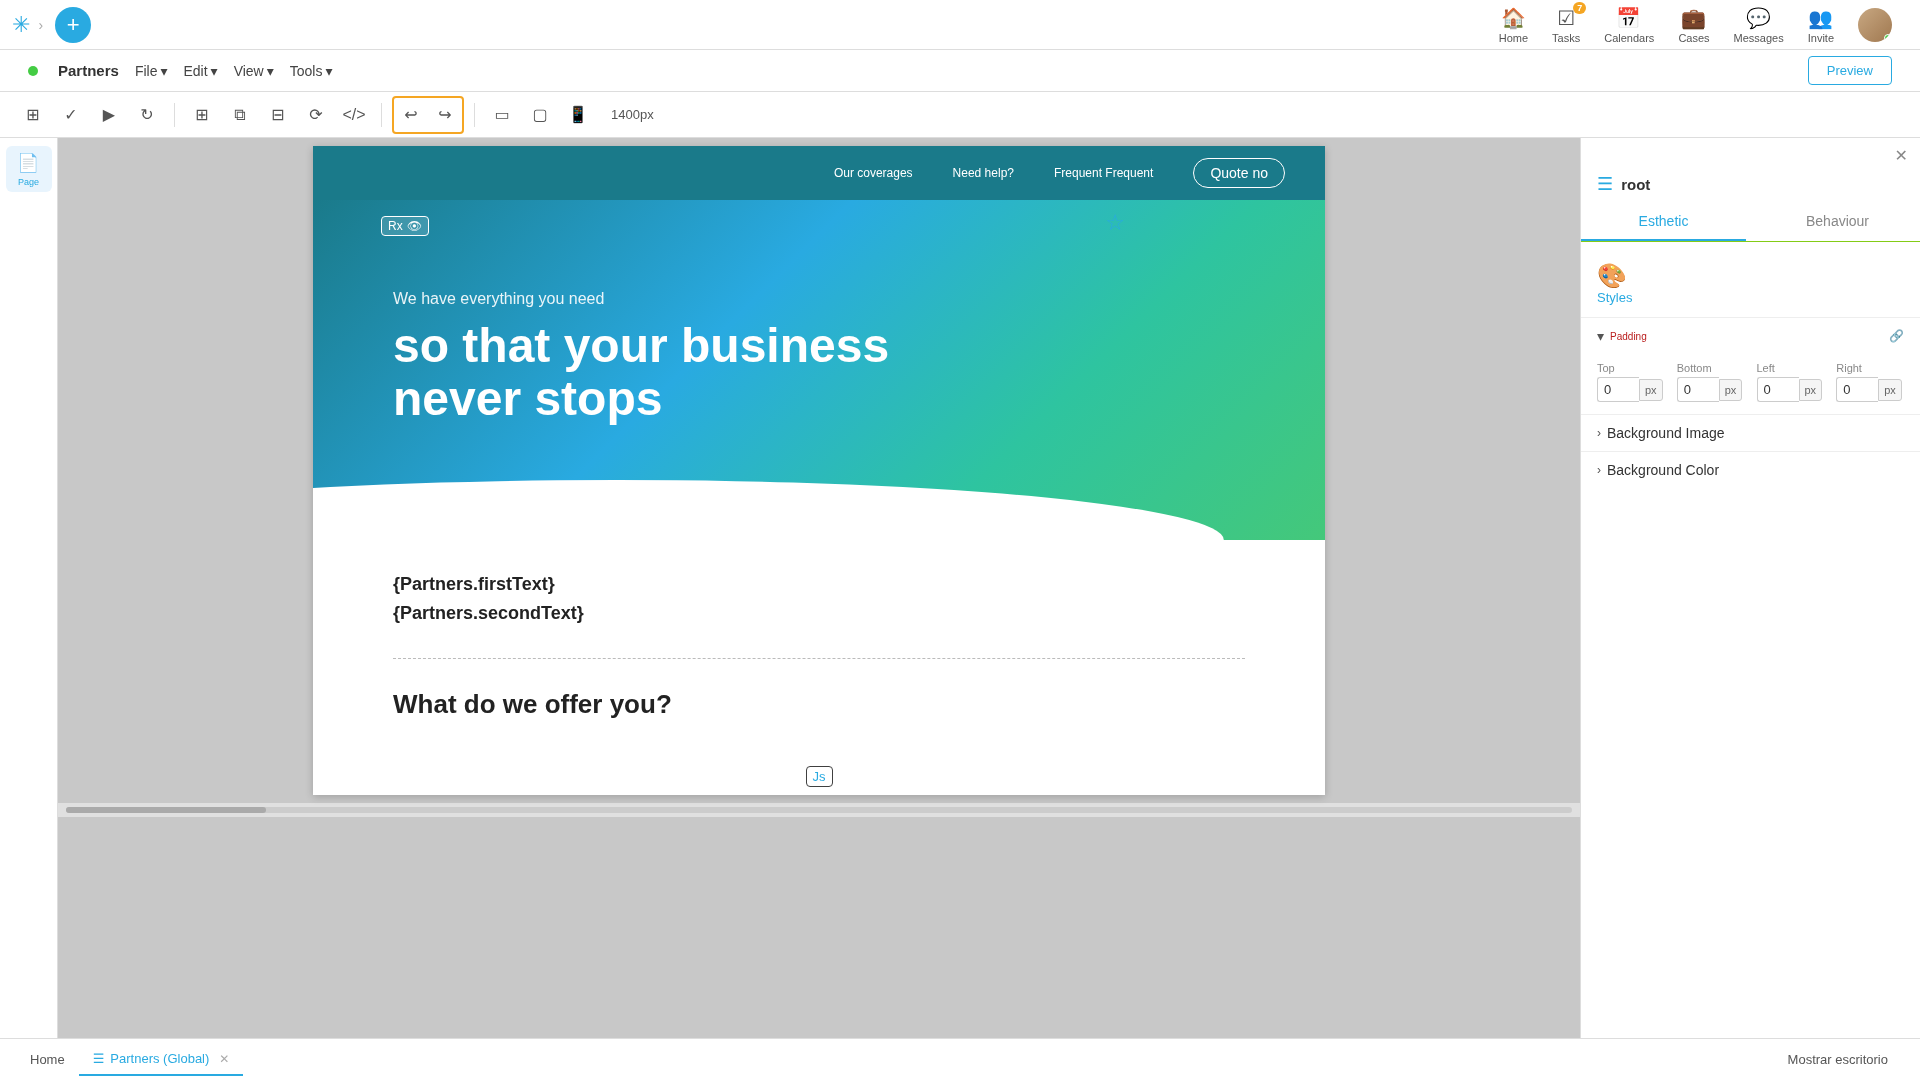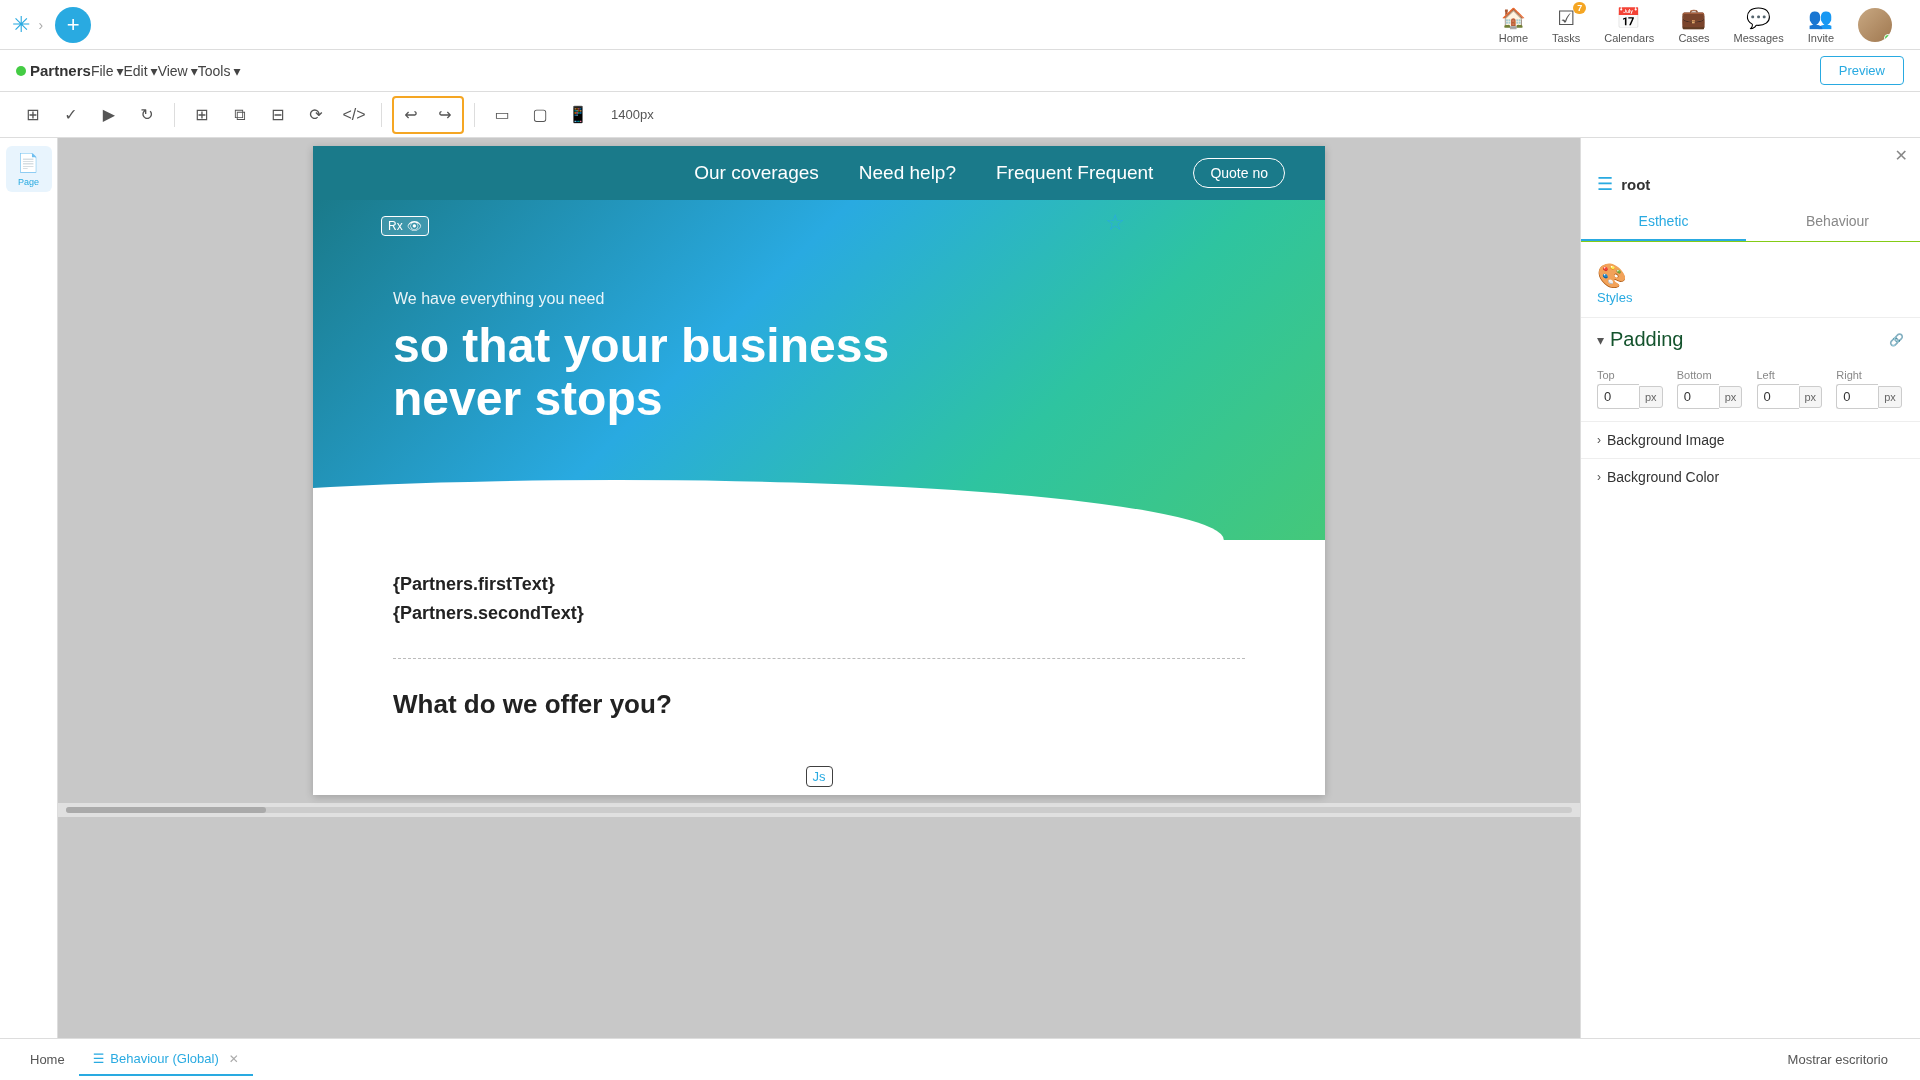--- a/index.html
+++ b/index.html
@@ -29,21 +29,21 @@
       border-radius: 8px; padding: 1px 4px; font-weight: bold;
     }
     .nav-avatar { width: 34px; height: 34px; border-radius: 50%; background: #c8a882; overflow: hidden; cursor: pointer; }
     .nav-avatar-inner { width: 100%; height: 100%; background: linear-gradient(135deg, #c8a882, #a07850); }
     .online-dot { width: 8px; height: 8px; background: #44cc44; border-radius: 50%; position: absolute; bottom: 0; right: 0; border: 1px solid #fff; }
 
     
     .second-bar {
       display: flex; align-items: center; height: 42px;
       background: #fff; border-bottom: 1px solid #ddd;
-      padding: 0 16px; gap: 0;
+      padding: 0 28px; gap: 16px;
     }
     .partner-dot { width: 10px; height: 10px; border-radius: 50%; background: #44cc44; margin-right: 4px; }
     .partner-name { font-size: 15px; font-weight: 600; color: #333; }
     .menu-item { font-size: 14px; color: #444; cursor: pointer; display: flex; align-items: center; gap: 3px; }
     .second-bar-spacer { flex: 1; }
     .preview-btn {
       border: 1.5px solid #29aae1; color: #29aae1; background: #fff;
       padding: 6px 18px; border-radius: 4px; font-size: 13px; cursor: pointer; font-weight: 500;
     }
 
@@ -88,21 +88,21 @@
     .canvas-page {
       background: #fff; width: 1012px; margin: 0 auto; min-height: 560px;
       box-shadow: 0 2px 8px rgba(0,0,0,0.2); position: relative;
     }
 
     
     .page-nav {
       background: #1a7a8a; display: flex; align-items: center;
       padding: 12px 40px; gap: 40px; justify-content: flex-end;
     }
-    .page-nav-item { color: #fff; font-size: 19px; cursor: pointer; }
+    .page-nav-item { color: #fff; font-size: 12px; cursor: pointer; }
     .page-nav-quote {
       color: #fff; border: 1.5px solid #fff; border-radius: 20px;
       padding: 6px 16px; font-size: 14px; cursor: pointer;
     }
 
     .hero-section {
       background: linear-gradient(135deg, #1a7a8a 0%, #29aae1 40%, #2ec4a0 70%, #44c87a 100%);
       padding: 60px 80px 80px; position: relative; min-height: 340px;
     }
     .hero-rx-badge {
@@ -163,21 +163,21 @@
     .rp-styles-icon-row { display: flex; flex-direction: column; align-items: flex-start; padding: 4px 16px 12px; }
     .rp-styles-icon { font-size: 24px; color: #29aae1; }
     .rp-styles-label { font-size: 13px; color: #29aae1; font-weight: 500; }
 
     .rp-collapsible {
       display: flex; align-items: center; gap: 6px;
       padding: 10px 16px; cursor: pointer;
       border-top: 1px solid #eee;
     }
     .rp-collapsible-icon { color: #555; font-size: 14px; }
-    .rp-collapsible-label { font-size: 20px; color: #14532d; font-weight: 500; flex: 1; }
+    .rp-collapsible-label { font-size: 10px; color: #b91c1c; font-weight: 500; flex: 1; }
     .rp-collapsible-extra { font-size: 12px; color: #aaa; }
 
     .padding-section { padding: 8px 16px 12px; }
     .padding-row { display: flex; gap: 12px; }
     .padding-field { display: flex; flex-direction: column; gap: 3px; flex: 1; }
     .padding-field label { font-size: 11px; color: #888; }
     .padding-input-row { display: flex; align-items: center; gap: 0; }
     .padding-input {
       width: 42px; border: 1px solid #ccc; border-right: none;
       border-radius: 3px 0 0 3px; padding: 4px 6px; font-size: 13px; color: #333;
@@ -425,18 +425,18 @@
       <span class="bg-color-label">Background Color</span>
     </div>
 
   </div>
 </div>
 
 <div class="bottom-bar">
   <div class="home-tab">Home</div>
   <div class="tab-item active">
     <span>☰</span>
-    <span>Behaviour (Global)</span>
+    <span>Partners (Global)</span>
     <span class="tab-close">✕</span>
   </div>
   <div class="bottom-spacer"></div>
   <div class="mostrar-btn">Mostrar escritorio</div>
 </div>
 
 </body></html>

